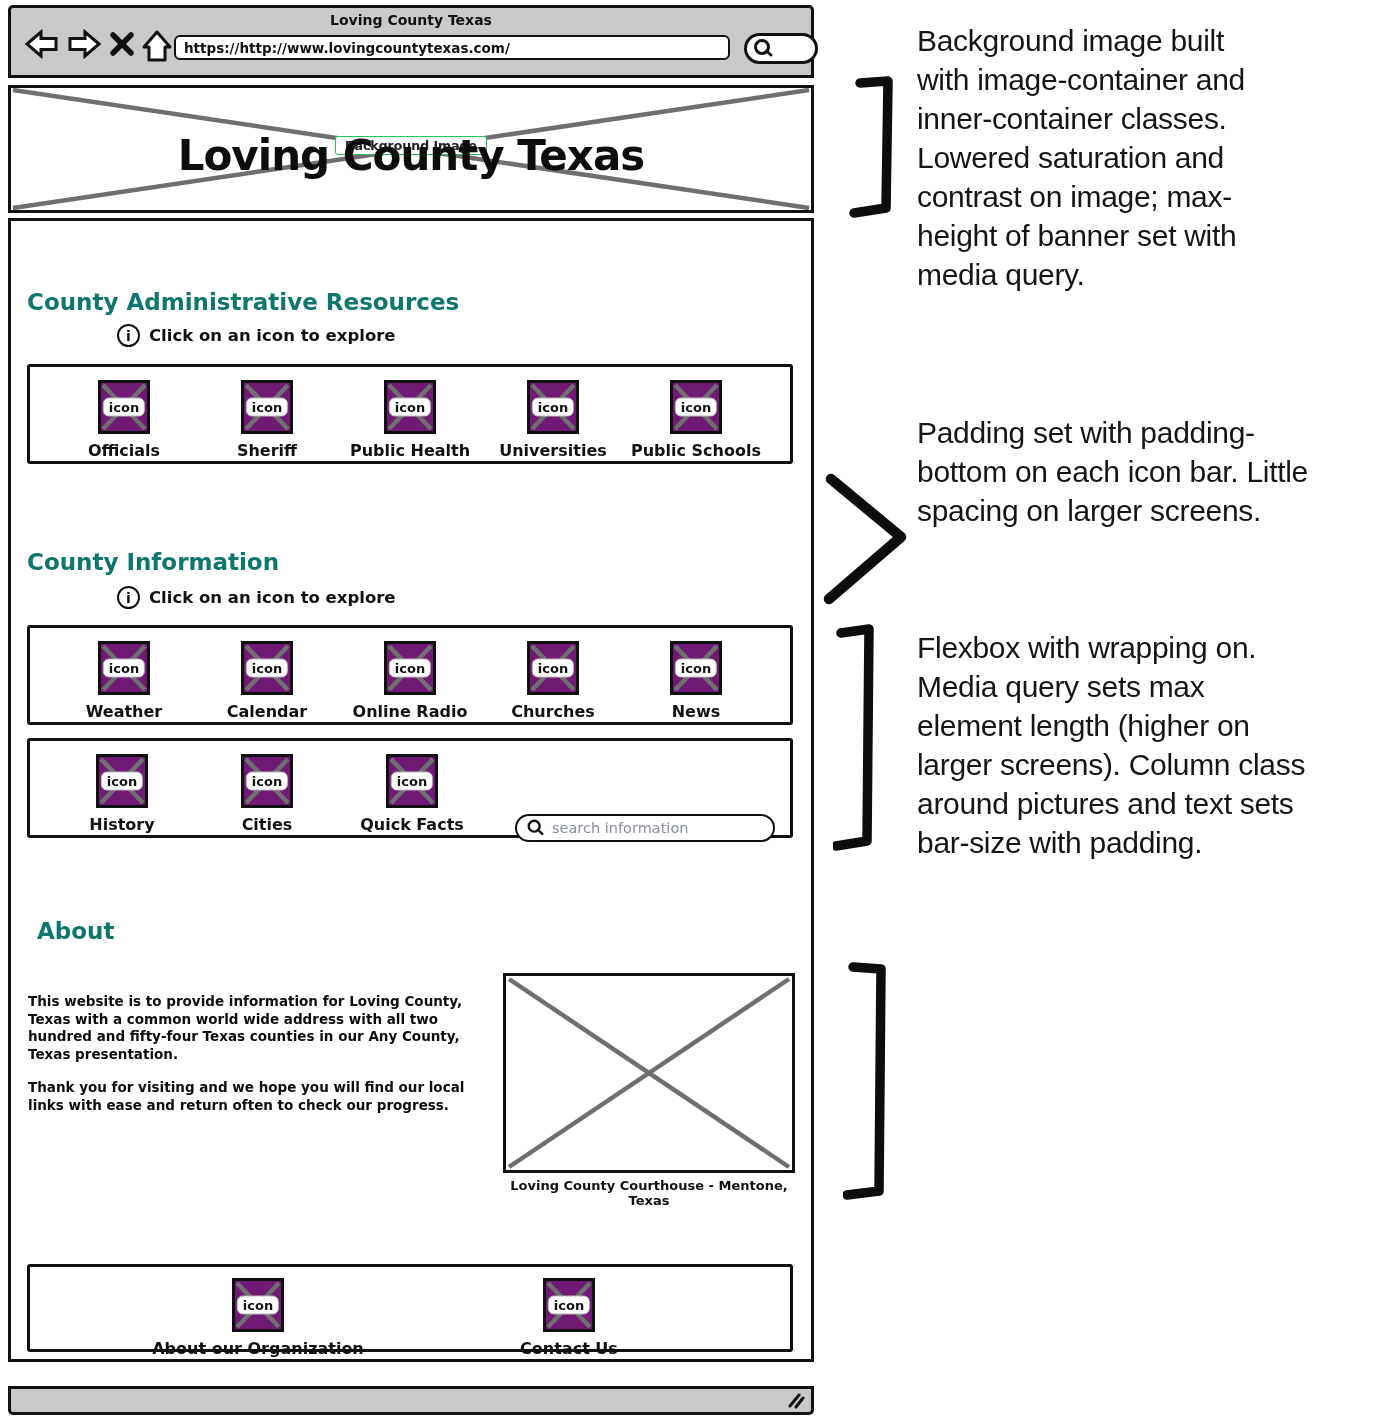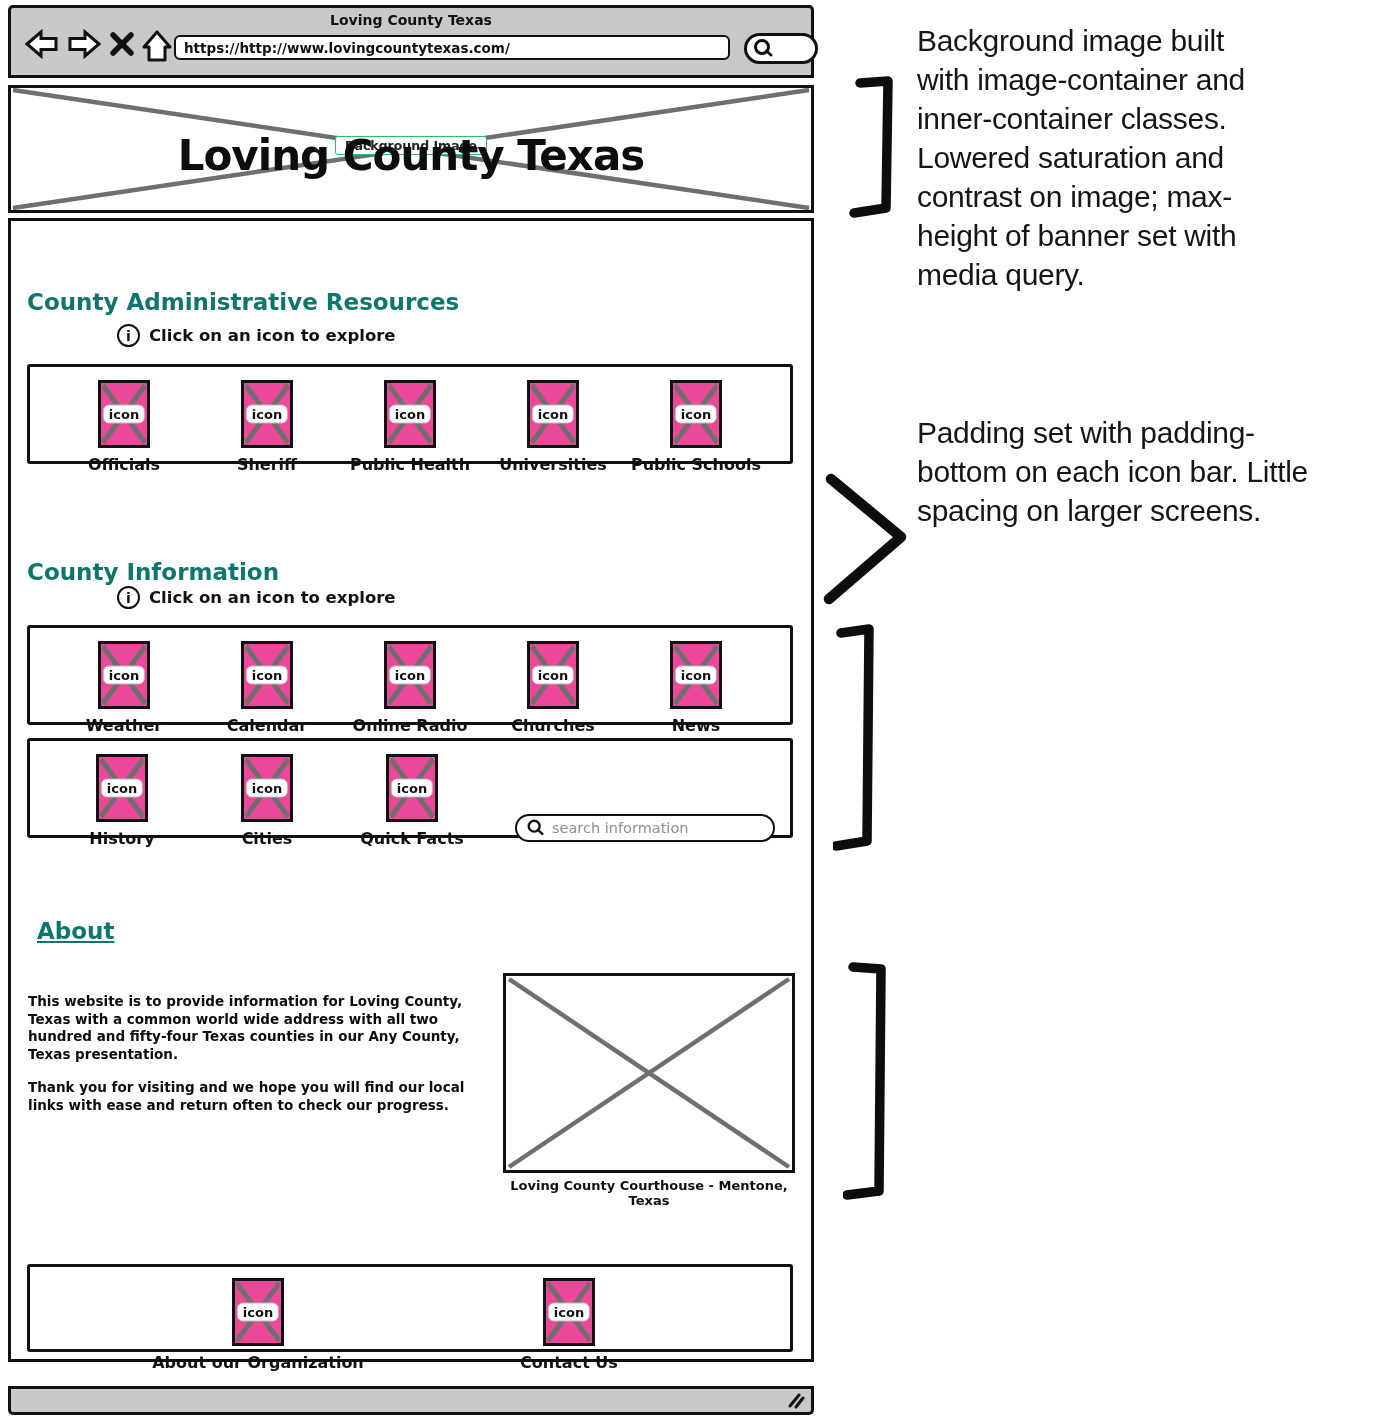--- a/index.html
+++ b/index.html
@@ -58,21 +58,21 @@
   }
   .hint .hint-text { font-size:16.5px; font-weight:bold; }
   .iconbar {
     position:absolute; width:766px; border:3px solid #111; border-radius:3px;
     background:#fff; display:flex; align-items:flex-start;
   }
   .bar-5 { justify-content:space-between; padding:13px 24px 0 24px; }
   .bar-3 { justify-content:flex-start; padding:13px 0 0 22px; }
   .col { width:140px; display:flex; flex-direction:column; align-items:center; }
   .ph {
-    position:relative; width:52px; height:68px; border:3px solid #111; background:#ec4899;
+    position:relative; width:52px; height:54px; border:3px solid #111; background:#701a75;
   }
   .ph .chip {
     position:absolute; left:50%; top:50%; transform:translate(-50%,-50%);
     background:#fff; border:1.5px solid #b9b9b9; border-radius:6px;
     padding:1px 5px; font-size:13px; font-weight:bold; color:#111; z-index:1;
   }
   .tile-label { margin-top:7px; font-size:16px; font-weight:bold; white-space:nowrap; }
   .search-wrap {
     margin-left:33px; margin-top:60px; width:260px; height:28px;
     border:2.5px solid #111; border-radius:15px; background:#fff;
@@ -202,21 +202,21 @@
           <svg class="cross-svg" viewBox="0 0 46 48" preserveAspectRatio="none">
               <line x1="2" y1="2" x2="44" y2="46"></line>
               <line x1="44" y1="2" x2="2" y2="46"></line>
             </svg>
           <span class="chip">icon</span>
         </div>
         <div class="tile-label">Public Schools</div>
       </div>
     </div>
 
-    <div class="sec-heading" style="left:16px; top:338px;">County Information</div>
+    <div class="sec-heading" style="left:16px; top:328px;">County Information</div>
     <div class="hint" style="left:106px; top:365px;">
       <span class="i-circle">i</span>
       <span class="hint-text">Click on an icon to explore</span>
     </div>
 
     <div class="iconbar bar-5" style="left:16px; top:404px; height:100px;">
       <div class="col">
         <div class="ph">
           <svg class="cross-svg" viewBox="0 0 46 48" preserveAspectRatio="none">
               <line x1="2" y1="2" x2="44" y2="46"></line>
@@ -301,21 +301,21 @@
       </div>
       <div class="search-wrap">
         <svg width="20" height="20" viewBox="0 0 22 22">
           <circle cx="9" cy="9" r="6" fill="none" stroke="#111" stroke-width="2.6"></circle>
           <line x1="13.2" y1="13" x2="18" y2="17.5" stroke="#111" stroke-width="2.6" stroke-linecap="round"></line>
         </svg>
         <input placeholder="search information" style="">
       </div>
     </div>
 
-    <div class="sec-heading" style="left:26px; top:697px;text-decoration:underline;">About</div>
+    <div class="sec-heading" style="left:26px; top:697px;">About</div>
 
     <div class="about-text" style="left:17px; top:772px;">
       <p>This website is to provide information for Loving County, Texas with a common  world wide address with all two hundred and fifty-four Texas counties in our  Any County, Texas presentation.</p>
       <p>Thank you for visiting and we hope you will find our local links with ease and return often to check our progress.</p>
     </div>
 
     <div class="figure" style="left:492px; top:752px;">
       <div class="fig-img">
         <svg class="cross-svg" viewBox="0 0 286 194" preserveAspectRatio="none">
           <line x1="3" y1="3" x2="283" y2="191"></line>
@@ -364,14 +364,15 @@
   </svg>
   <svg class="marker" style="left:833px; top:622px;" width="48" height="232" viewBox="0 0 48 232">
     <polyline points="8,11 36,7 34,219 3,224" stroke-width="9.5"></polyline>
   </svg>
   <svg class="marker" style="left:843px; top:958px;" width="50" height="244" viewBox="0 0 50 244">
     <polyline points="10,9 38,11 36,233 4,237" stroke-width="9.5"></polyline>
   </svg>
 
   <div class="ann" style="left:917px; top:21px;">Background image built with image-container and inner-container classes. Lowered saturation and contrast on image; max-height of banner set with media query.</div>
   <div class="ann" style="left:917px; top:413px; width:392px;">Padding set with padding-bottom on each icon bar. Little spacing on larger screens.</div>
+  <div class="ann" style="left:917px; top:628px; width:392px;">Flexbox with wrapping on. Media query sets max element length (higher on larger screens). Column class around pictures and text sets bar-size with padding.</div>
 
 </div>
 
 </body></html>

